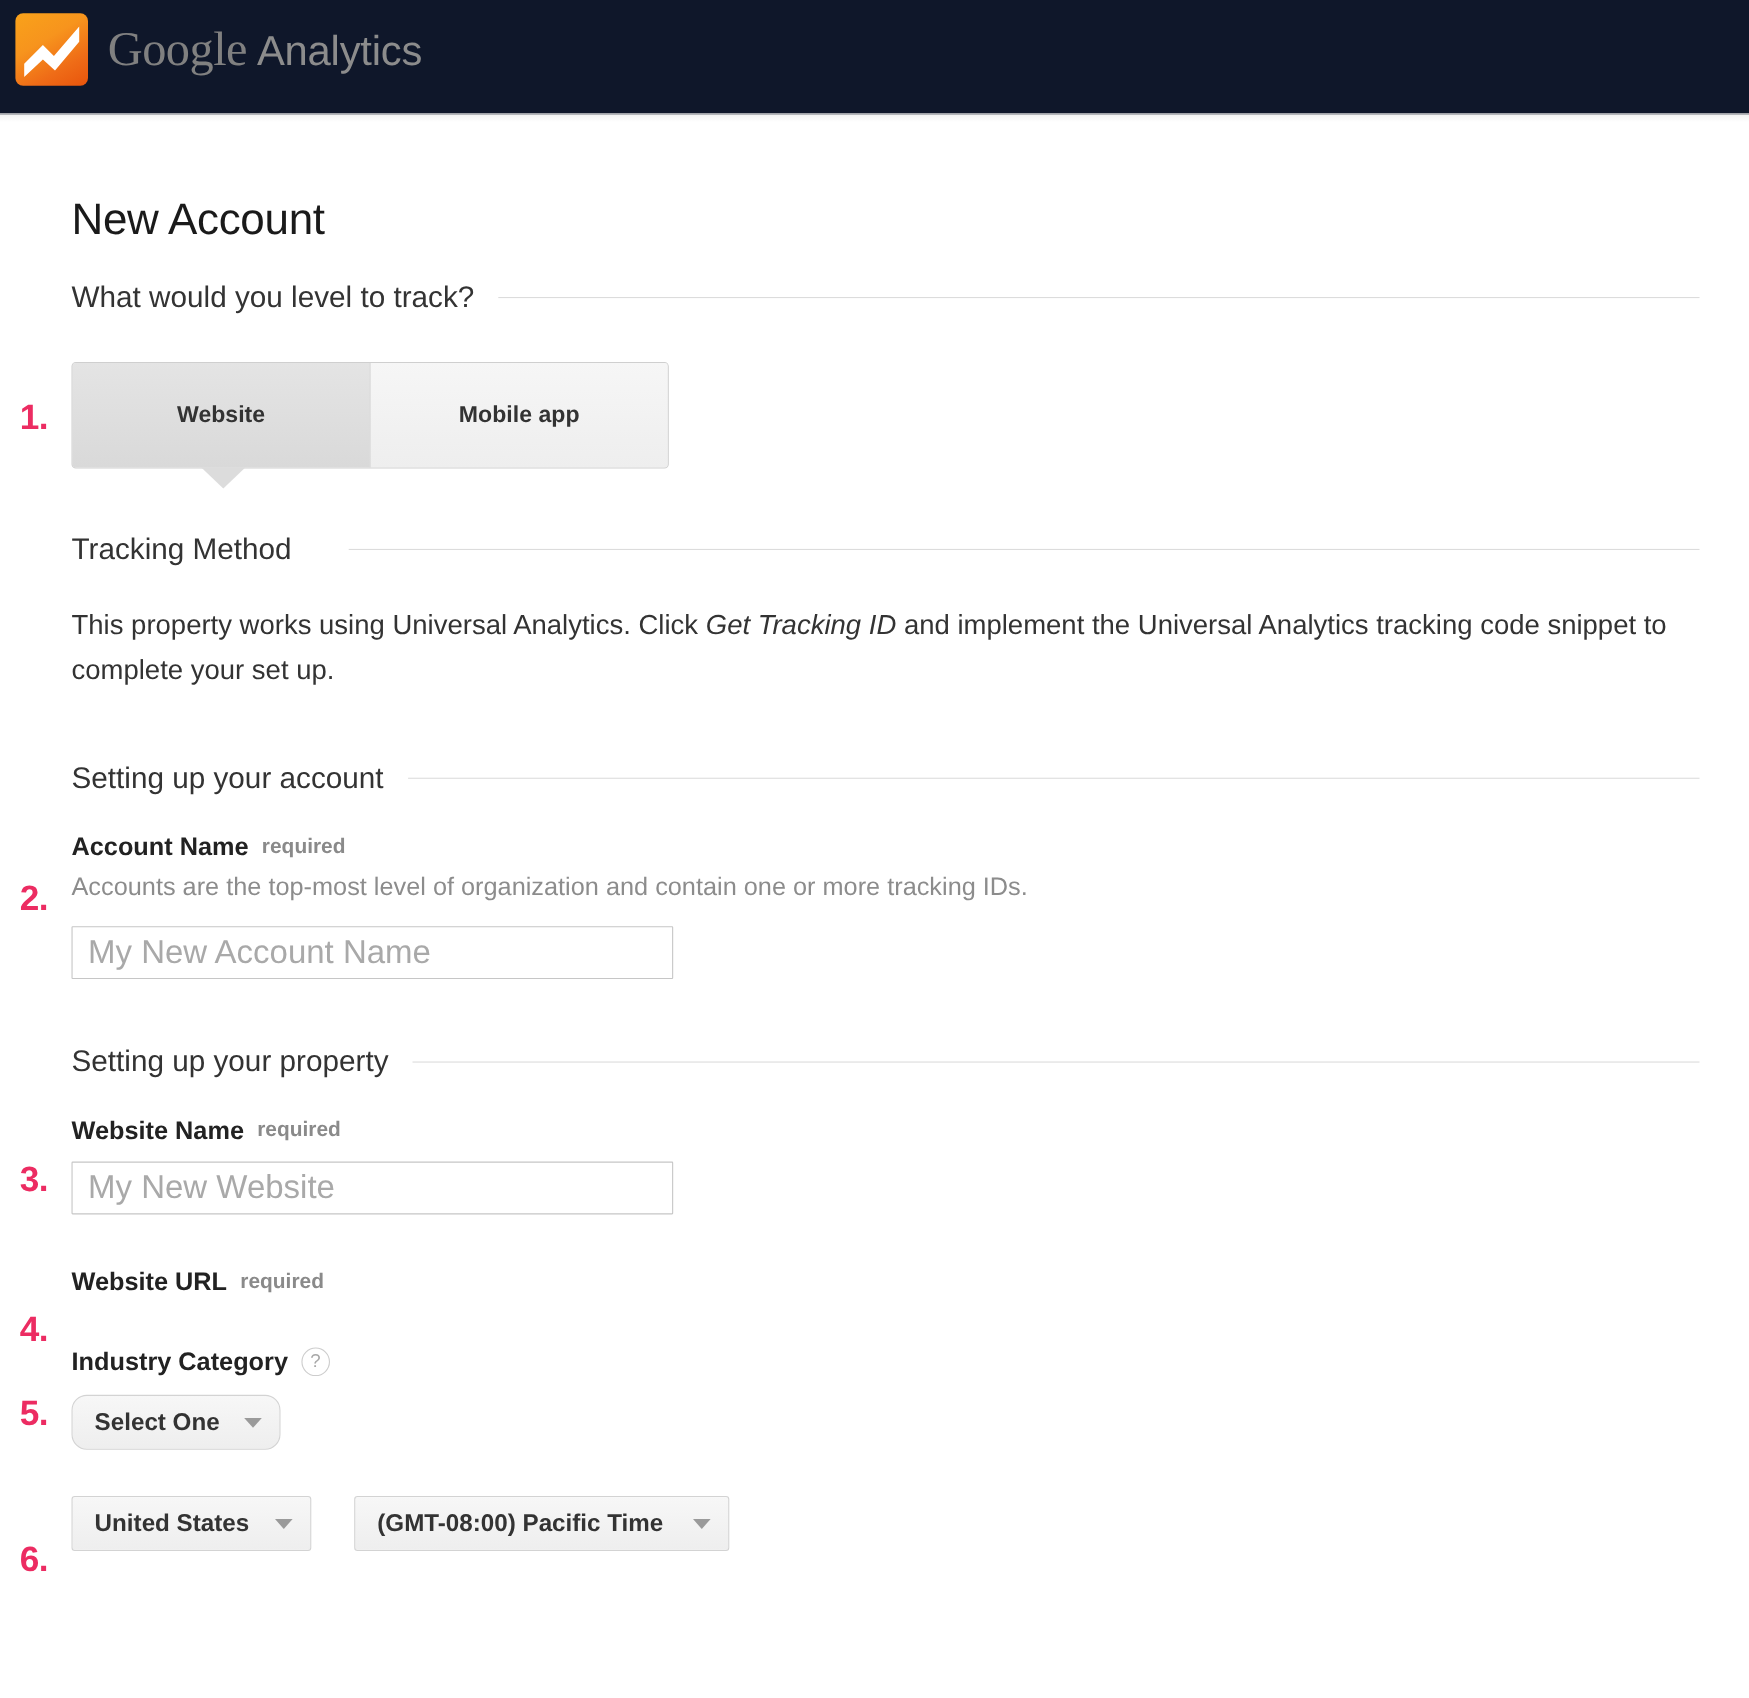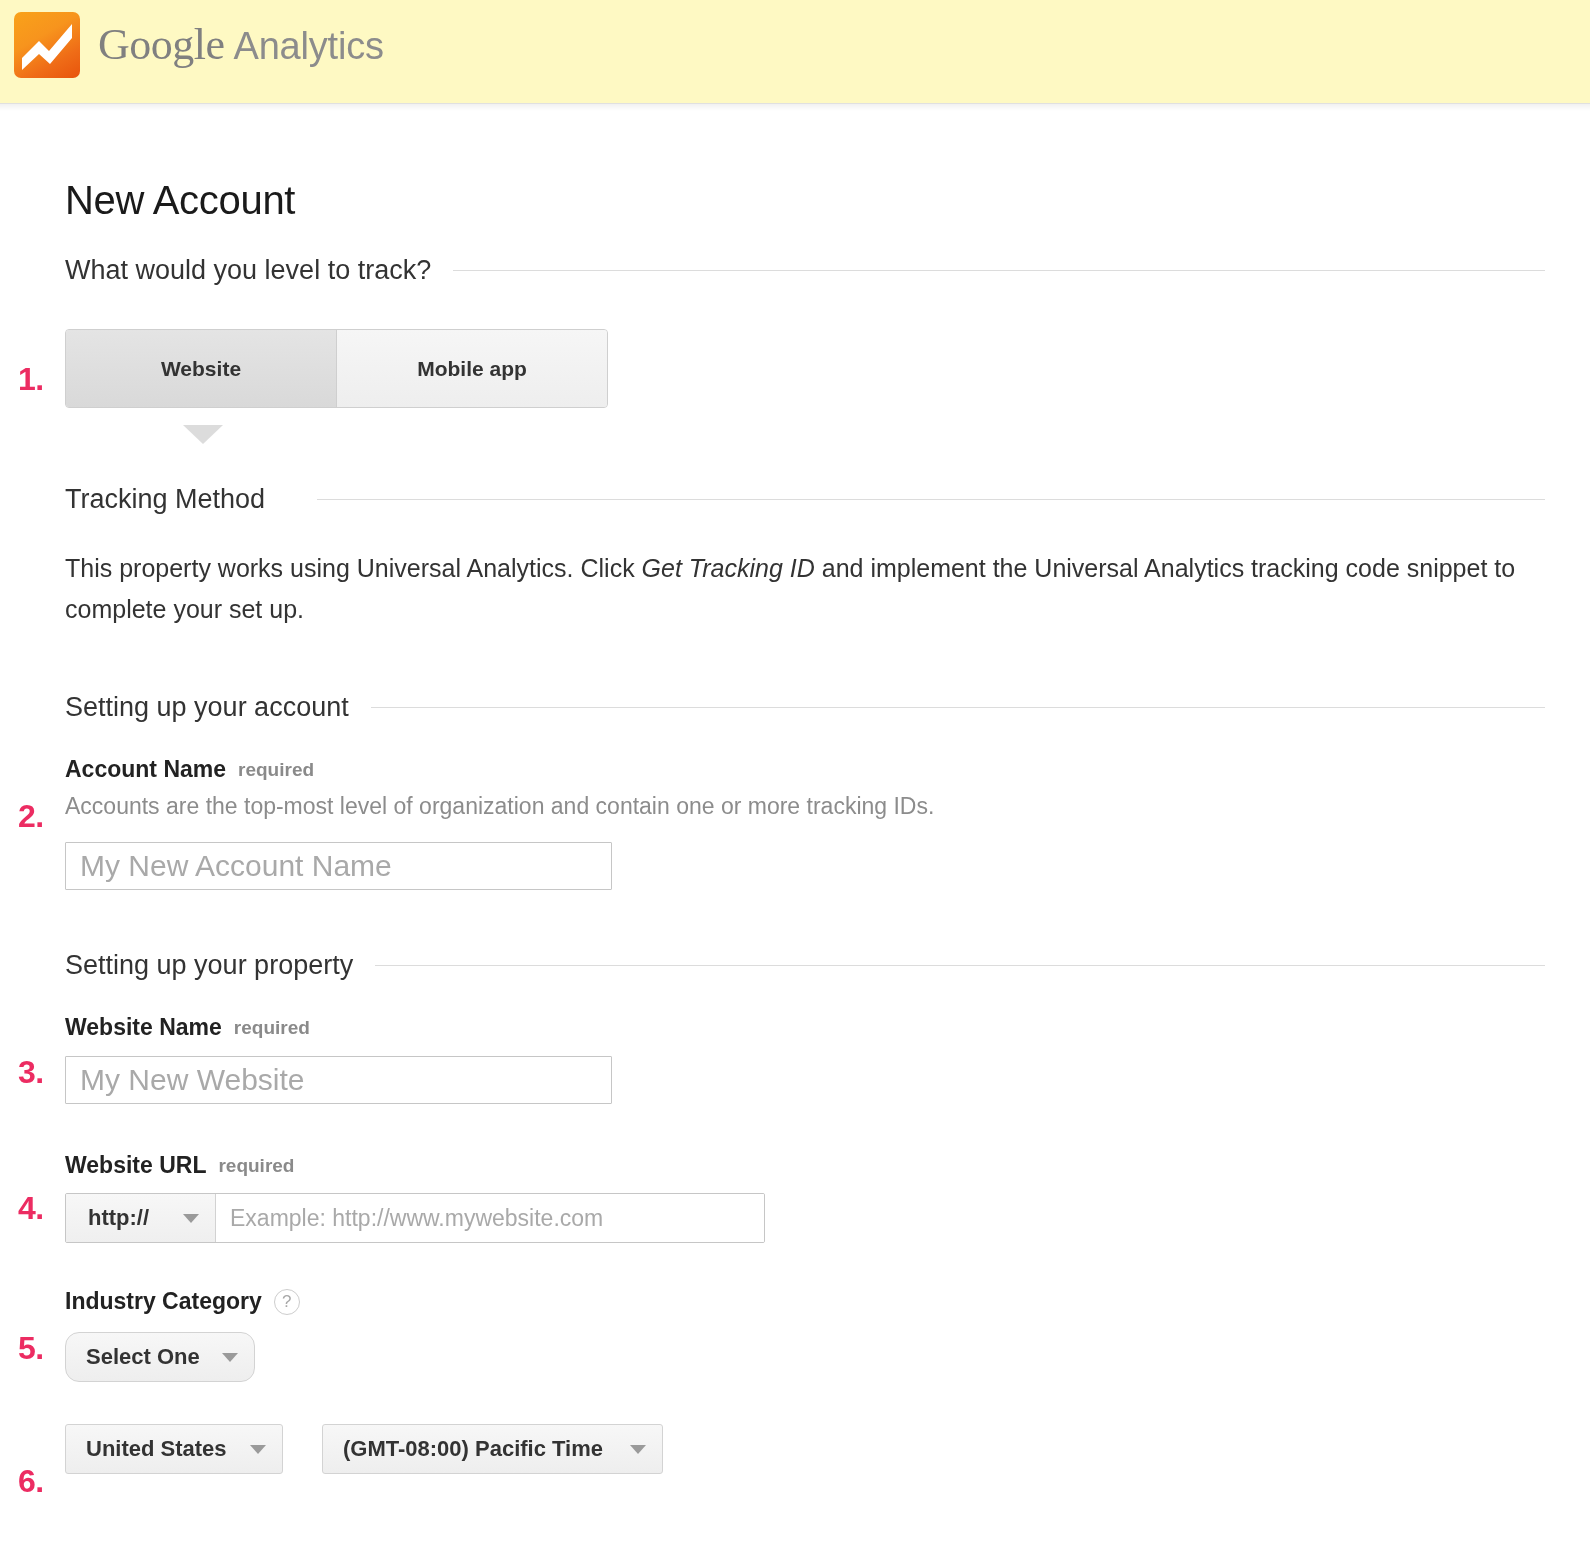--- a/index.html
+++ b/index.html
@@ -13,21 +13,21 @@
     font-family: "Liberation Sans", sans-serif;
     color: #222222;
     overflow: hidden;
     position: relative;
   }
 
   
   .app-header {
     position: relative;
     height: 104px;
-    background: #fef9c3;
+    background: #0f172a;
     border-bottom: 1px solid #e0e0e0;
     box-sizing: border-box;
   }
   .app-header::after {
     content: "";
     position: absolute;
     left: 0; right: 0;
     top: 104px;
     height: 7px;
     background: linear-gradient(to bottom, rgba(0,0,0,0.055), rgba(0,0,0,0));
@@ -121,21 +121,21 @@
   
   .toggle-wrap {
     position: relative;
     margin-top: 43px;
     width: 543px;
     height: 97px;
   }
   .toggle {
     display: flex;
     width: 543px;
-    height: 79px;
+    height: 97px;
     border: 1px solid #cfcfcf;
     border-radius: 4px;
     box-sizing: border-box;
     overflow: hidden;
     background: #f2f2f2;
   }
   .toggle-btn {
     flex: 1 1 50%;
     display: flex;
     align-items: center;
@@ -358,27 +358,20 @@
         <span class="req">required</span>
       </div>
       <input class="text-input" style="margin-top: 15px;" type="text" placeholder="My New Website">
     </div>
 
     <div style="position:relative; margin-top:48px;">
       <span class="step" style="left:-47px; top:38px;">4.</span>
       <div class="field-label">
         <span>Website URL</span>
         <span class="req">required</span>
-      </div>
-      <div class="url-group" style="margin-top:14px;">
-        <div class="url-scheme">
-          <span>http://</span>
-          <span class="caret" style="margin-left:10px;"></span>
-        </div>
-        <input class="url-input" type="text" placeholder="Example: http://www.mywebsite.com" style="">
       </div>
     </div>
 
     <div style="position:relative; margin-top:45px;">
       <span class="step" style="left:-47px; top:42px;">5.</span>
       <div class="field-label">
         <span>Industry Category</span>
         <span class="help-icon">?</span>
       </div>
       <div class="dropdown" style="margin-top:17px;border-radius:14px;">

